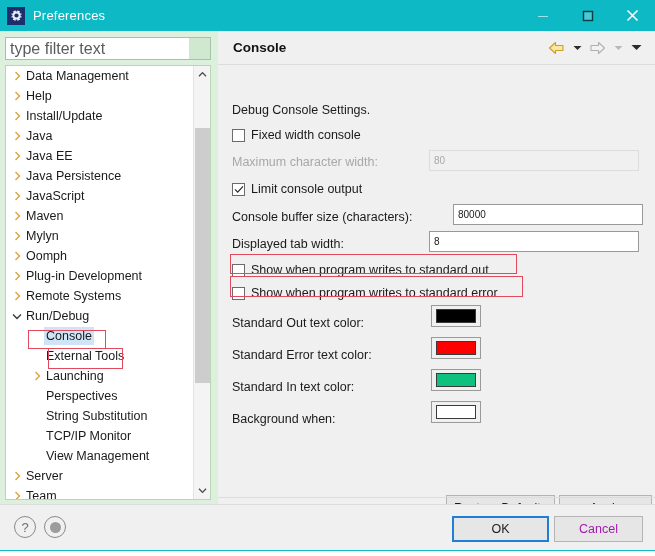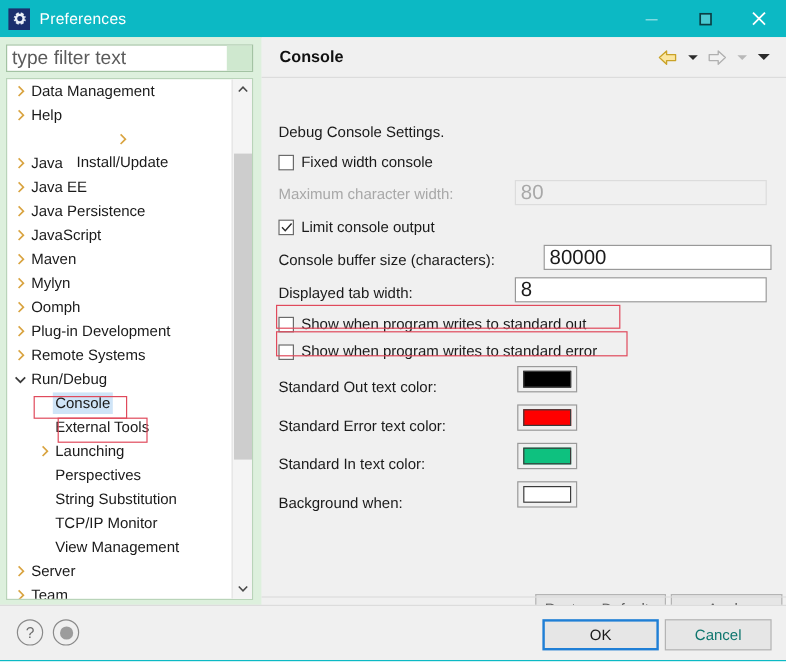--- a/index.html
+++ b/index.html
@@ -186,21 +186,21 @@
   }
   .cbox svg { display: block; }
 
   .finput {
     position: absolute;
     height: 21px;
     box-sizing: border-box;
     border: 1px solid #999999;
     background: #ffffff;
     font-family: "Liberation Sans", sans-serif;
-    font-size: 17px;
+    font-size: 10px;
     color: #1a1a1a;
     padding: 0 4px;
     outline: none;
   }
   .finput.disabled {
     border: 1px solid #dcdcdc;
     background: #f0f0f0;
     color: #a8a8a8;
   }
 
@@ -263,21 +263,21 @@
     font-family: "Liberation Sans", sans-serif;
     font-size: 12.5px; color: #1a1a1a;
   }
   #cancelbtn {
     position: absolute; left: 554px; top: 11px;
     width: 89px; height: 26px;
     background: #e6e6e6;
     border: 1px solid #b4b4b4;
     box-sizing: border-box;
     font-family: "Liberation Sans", sans-serif;
-    font-size: 12.5px; color: #0f766e;
+    font-size: 12.5px; color: #a21caf;
   }
   #bottom-edge {
     position: absolute; left: 0; top: 550px;
     width: 655px; height: 6px;
     background: #ffffff;
     border-top: 1px solid #0cb9c4;
     box-sizing: border-box;
   }
   #rp-divider {
     position: absolute; left: 218px; top: 497px;
@@ -343,21 +343,21 @@
             <span class="tlabel">Data Management</span>
           </div>
           <div class="trow" style="padding-left: 4px;">
             <span class="twist">
               <svg width="7" height="10" viewBox="0 0 7 10">
                 <path d="M1.5 1 L5.5 5 L1.5 9" stroke="#d9a441" stroke-width="1.4" fill="none"></path>
               </svg>
             </span>
             <span class="tlabel">Help</span>
           </div>
-          <div class="trow" style="padding-left: 4px; flex-direction: column;">
+          <div class="trow" style="padding-left: 4px;">
             <span class="twist">
               <svg width="7" height="10" viewBox="0 0 7 10">
                 <path d="M1.5 1 L5.5 5 L1.5 9" stroke="#d9a441" stroke-width="1.4" fill="none"></path>
               </svg>
             </span>
             <span class="tlabel">Install/Update</span>
           </div>
           <div class="trow" style="padding-left: 4px;">
             <span class="twist">
               <svg width="7" height="10" viewBox="0 0 7 10">

